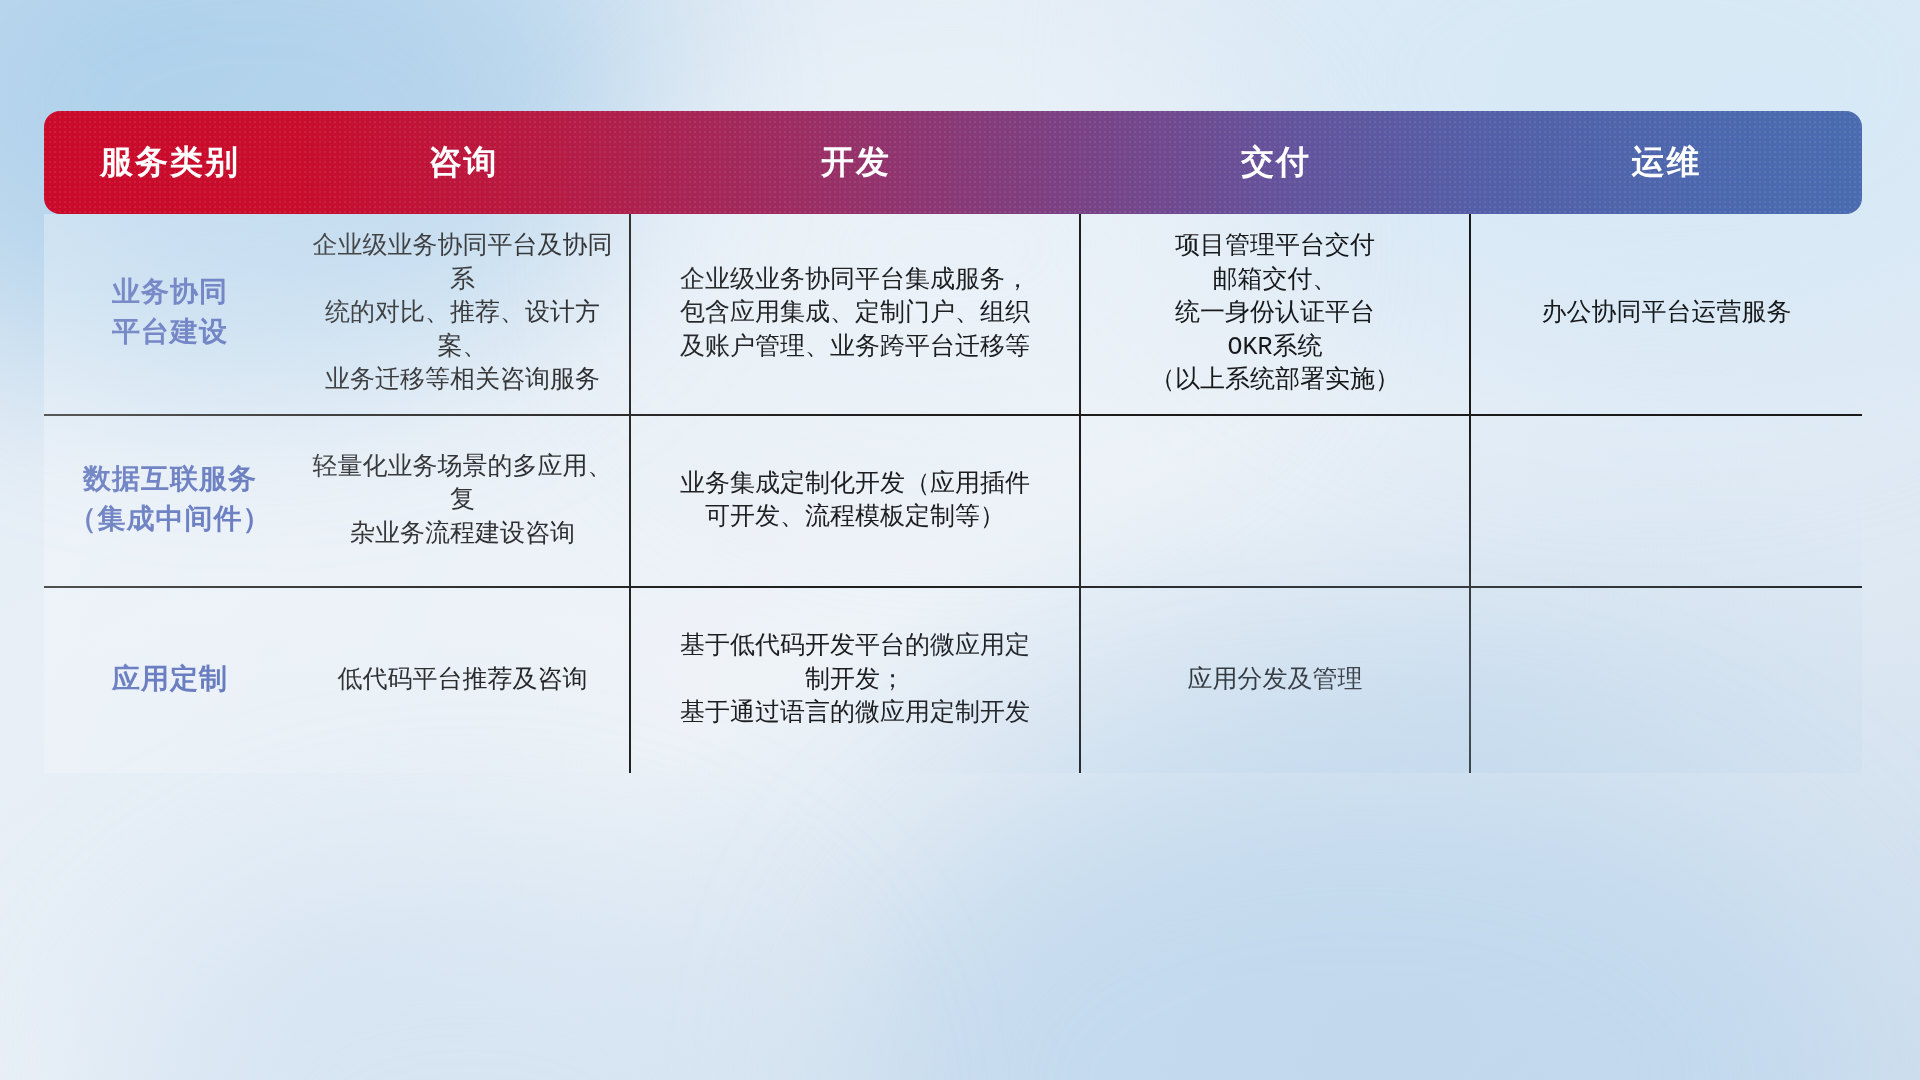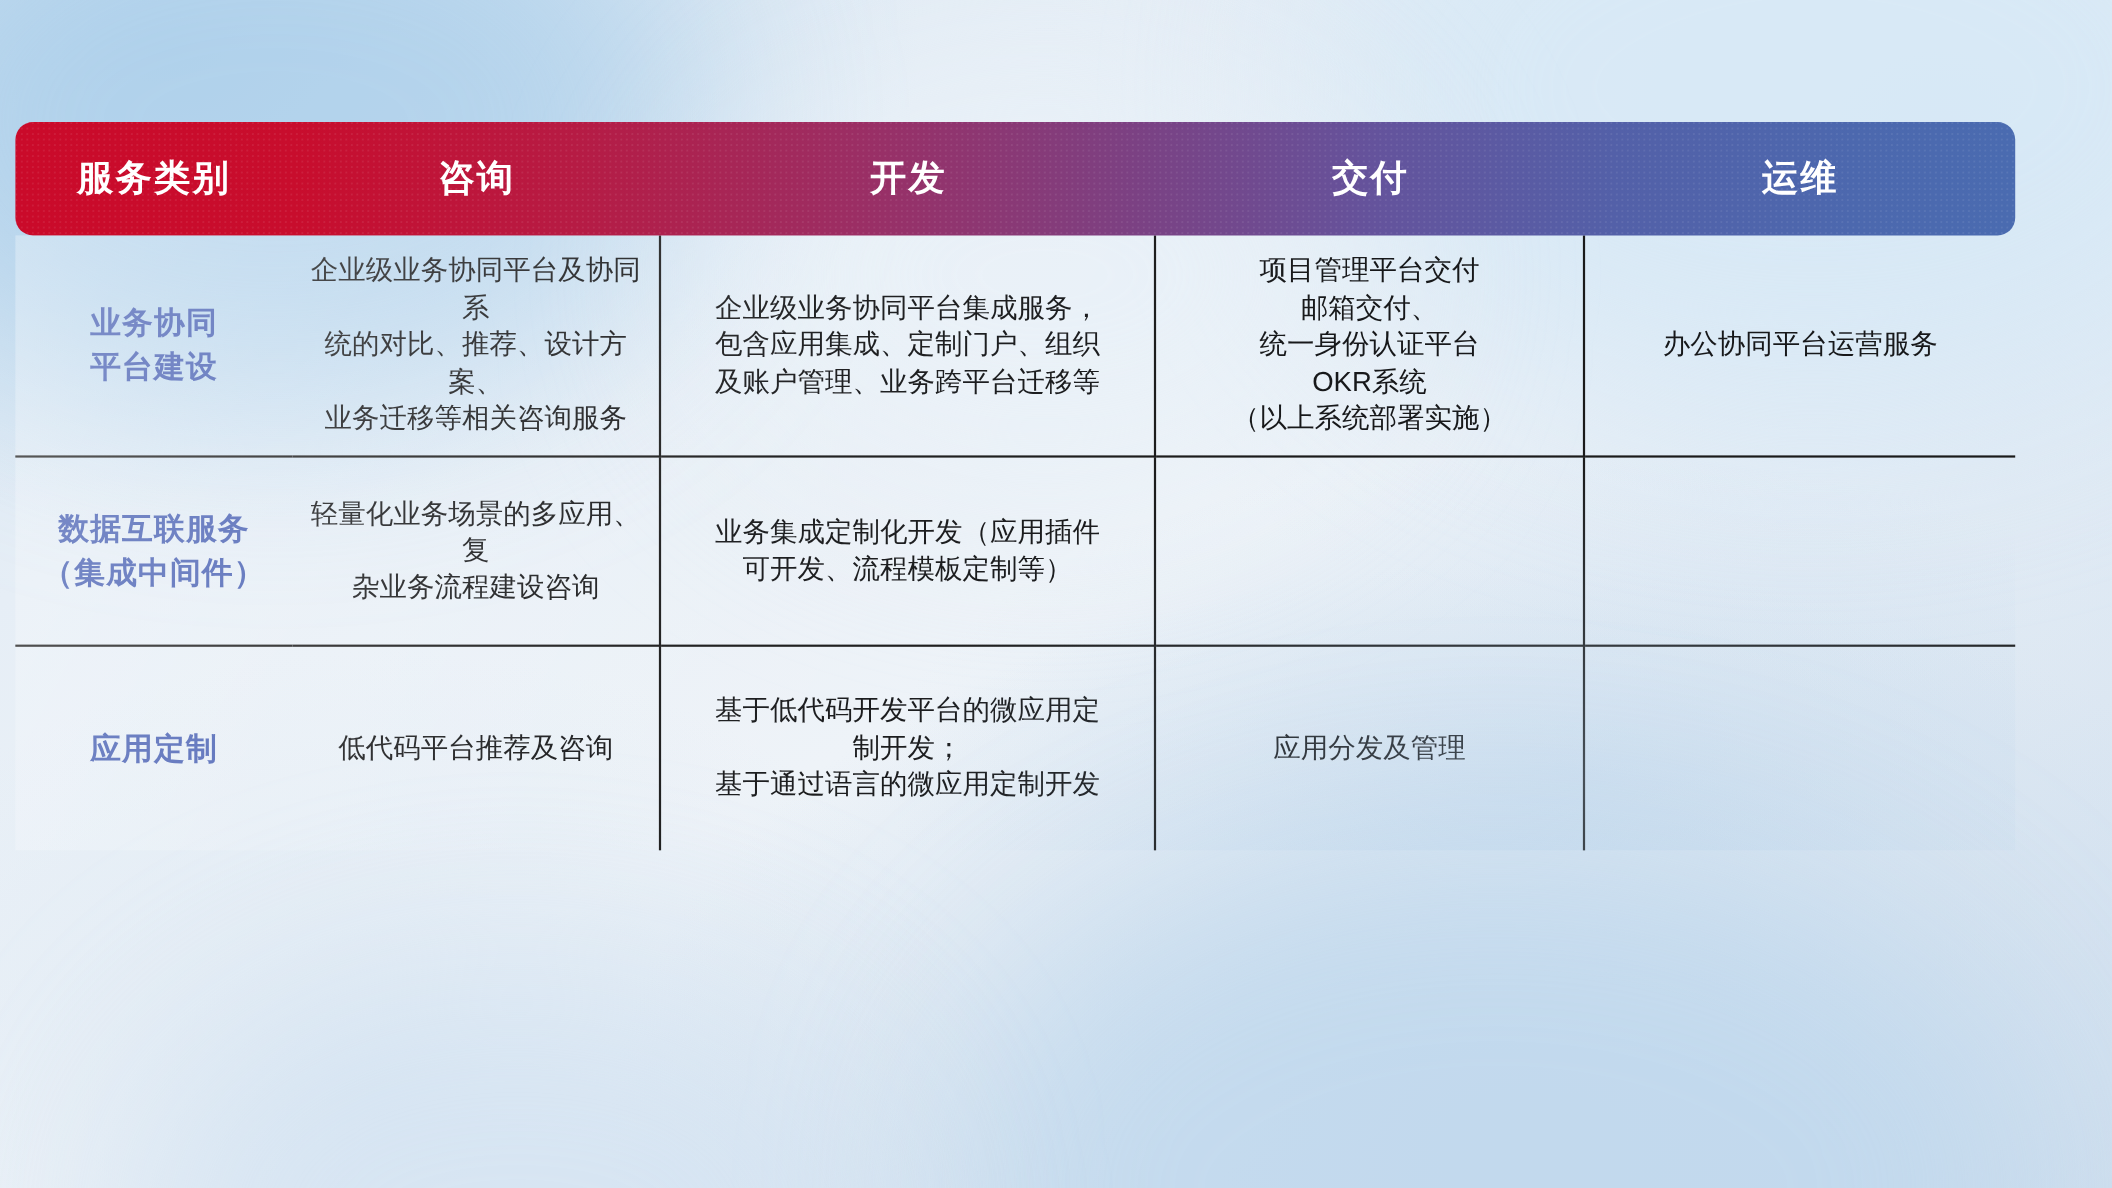--- a/index.html
+++ b/index.html
@@ -26,24 +26,25 @@
   .blob { position: absolute; border-radius: 50%; filter: blur(90px); }
   .blob.b1 { width: 760px; height: 520px; left: -130px; top: -150px; background: rgba(160,200,232,0.55); }
   .blob.b2 { width: 900px; height: 600px; right: -180px; top: -220px; background: rgba(214,232,246,0.75); }
   .blob.b3 { width: 1000px; height: 640px; right: 60px; bottom: -320px; background: rgba(178,209,234,0.45); }
   .blob.b4 { width: 700px; height: 460px; left: 120px; bottom: -260px; background: rgba(205,224,241,0.5); }
   .blob.b5 { width: 620px; height: 420px; left: 640px; top: 40px; background: rgba(233,241,249,0.6); }
 
   
   .table-wrap {
     position: absolute;
-    left: 14px;
+    left: 44px;
     top: 111px;
     width: 1818px;
     height: 662px;
+    font-family: Liberation Mono, monospace;
   }
 
   .svc-table {
     width: 100%;
     border-collapse: separate;
     border-spacing: 0;
     table-layout: fixed;
   }
 
   

